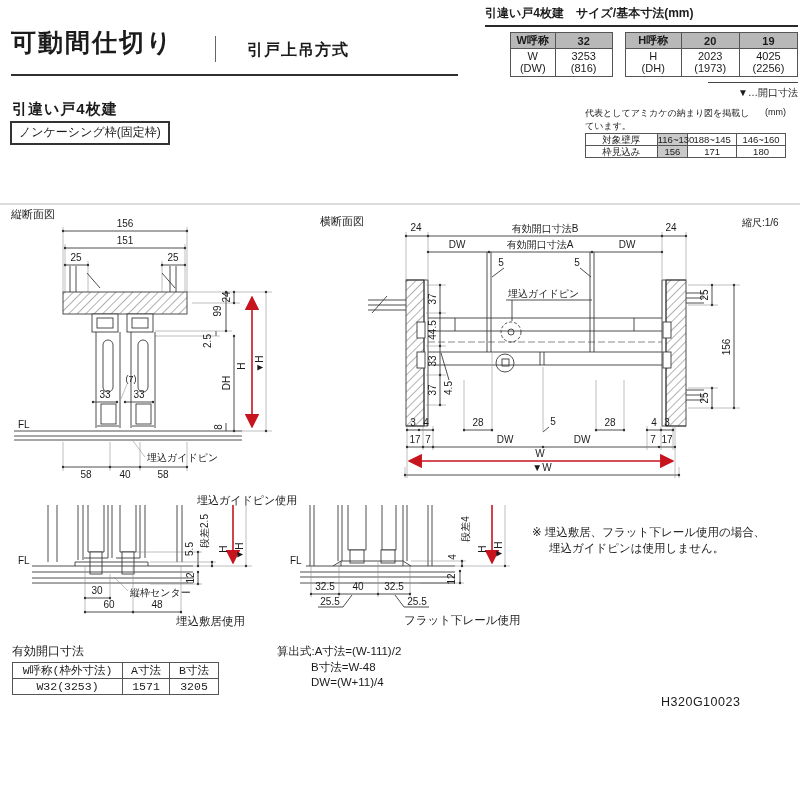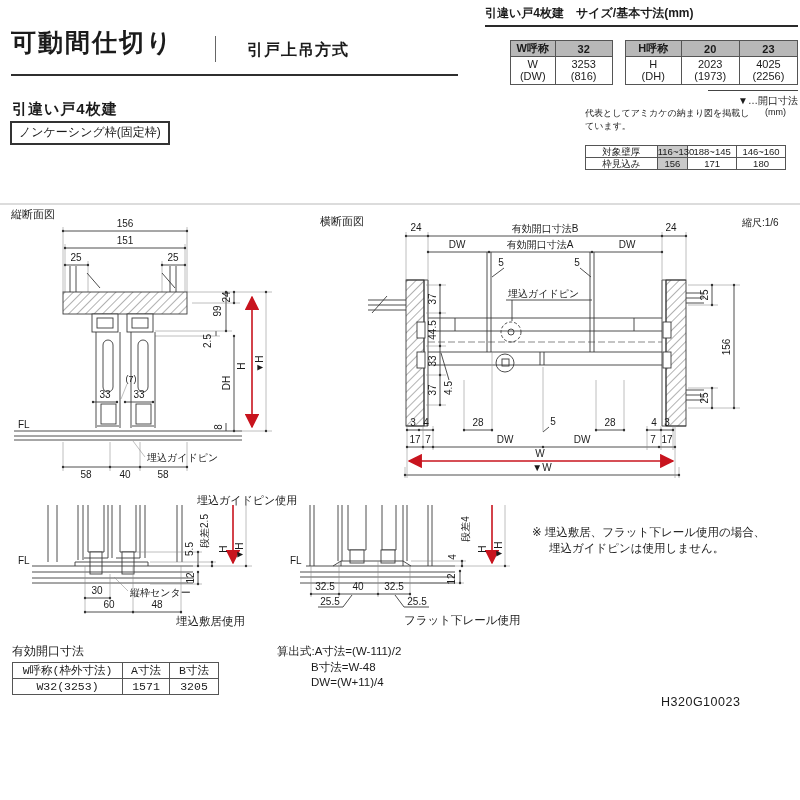--- a/index.html
+++ b/index.html
@@ -10,35 +10,35 @@
   }
   .abs { position:absolute; }
   
   .main-title { left:11px; top:26px; font-size:25px; font-weight:bold; letter-spacing:2px; }
   .title-div  { left:215px; top:36px; width:1px; height:26px; background:#666; }
   .sub-title  { left:247px; top:40px; font-size:16px; font-weight:bold; letter-spacing:1px;text-align:center; }
   .title-rule { left:11px; top:74px; width:447px; height:2px; background:#2f2f2f; }
   
   .size-block { left:485px; top:5px; width:313px; }
   .size-title { font-size:12px; font-weight:bold; padding-bottom:3px; border-bottom:2px solid #2a2a2a; }
-  .size-row { display:flex; gap:12px; margin-top:13px;padding-left:25px; }
+  .size-row { display:flex; gap:12px; margin-top:5px;padding-left:25px; }
   table { border-collapse:collapse; }
   td { border:1px solid #555; text-align:center; vertical-align:middle; }
   .size-row td { font-size:11px; padding:0; }
   .hd { background:#b8b8b8; font-weight:bold; height:15px; }
   .vc { line-height:12px; padding:1px 0 2px 0 !important; }
   .legend { margin-top:5px; margin-left:auto; width:90px; border-top:1px solid #444;
             font-size:10px; text-align:right; padding-top:3px; }
   
   .prod-head { left:12px; top:100px; font-size:15px; font-weight:bold; letter-spacing:1px; }
   .frame-box { left:10px; top:121px; border:2px solid #333; padding:1px 7px 2px 7px; font-size:12px; }
   
   .wall-block { left:585px; top:107px; width:201px; }
   .wall-note { display:flex; justify-content:center; font-size:9px;gap:13px; }
-  .wall-block table { margin-top:12px; width:201px; table-layout:fixed;padding-left:40px; }
+  .wall-block table { margin-top:0; width:201px; table-layout:fixed;padding-left:40px; }
   .wall-block td { font-size:9.5px; height:12px; line-height:11px; padding:0; }
   .shaded { background:#c9c9c9; }
   
   .open-block { left:12px; top:643px; }
   .open-title { font-size:12px; margin-bottom:2px; }
   .open-block td { font-size:11.5px; height:16px; padding:0 3px;font-family:Liberation Mono, monospace; }
   
   .formulas { left:277px; top:644px; font-size:11.5px; line-height:15.5px; }
   .formulas .ind { margin-left:34px; }
   
@@ -83,21 +83,21 @@
           <div>(816)</div>
         </td>
       </tr>
     </tbody>
       </table>
     <table>
       <tbody>
           <tr>
         <td class="hd" style="width:62px">H呼称</td>
         <td class="hd" style="width:63px">20</td>
-        <td class="hd" style="width:63px">23</td>
+        <td class="hd" style="width:63px">19</td>
       </tr>
       <tr>
         <td class="vc">
           <div>H</div>
           <div>(DH)</div>
         </td>
         <td class="vc">
           <div>2023</div>
           <div>(1973)</div>
         </td>

